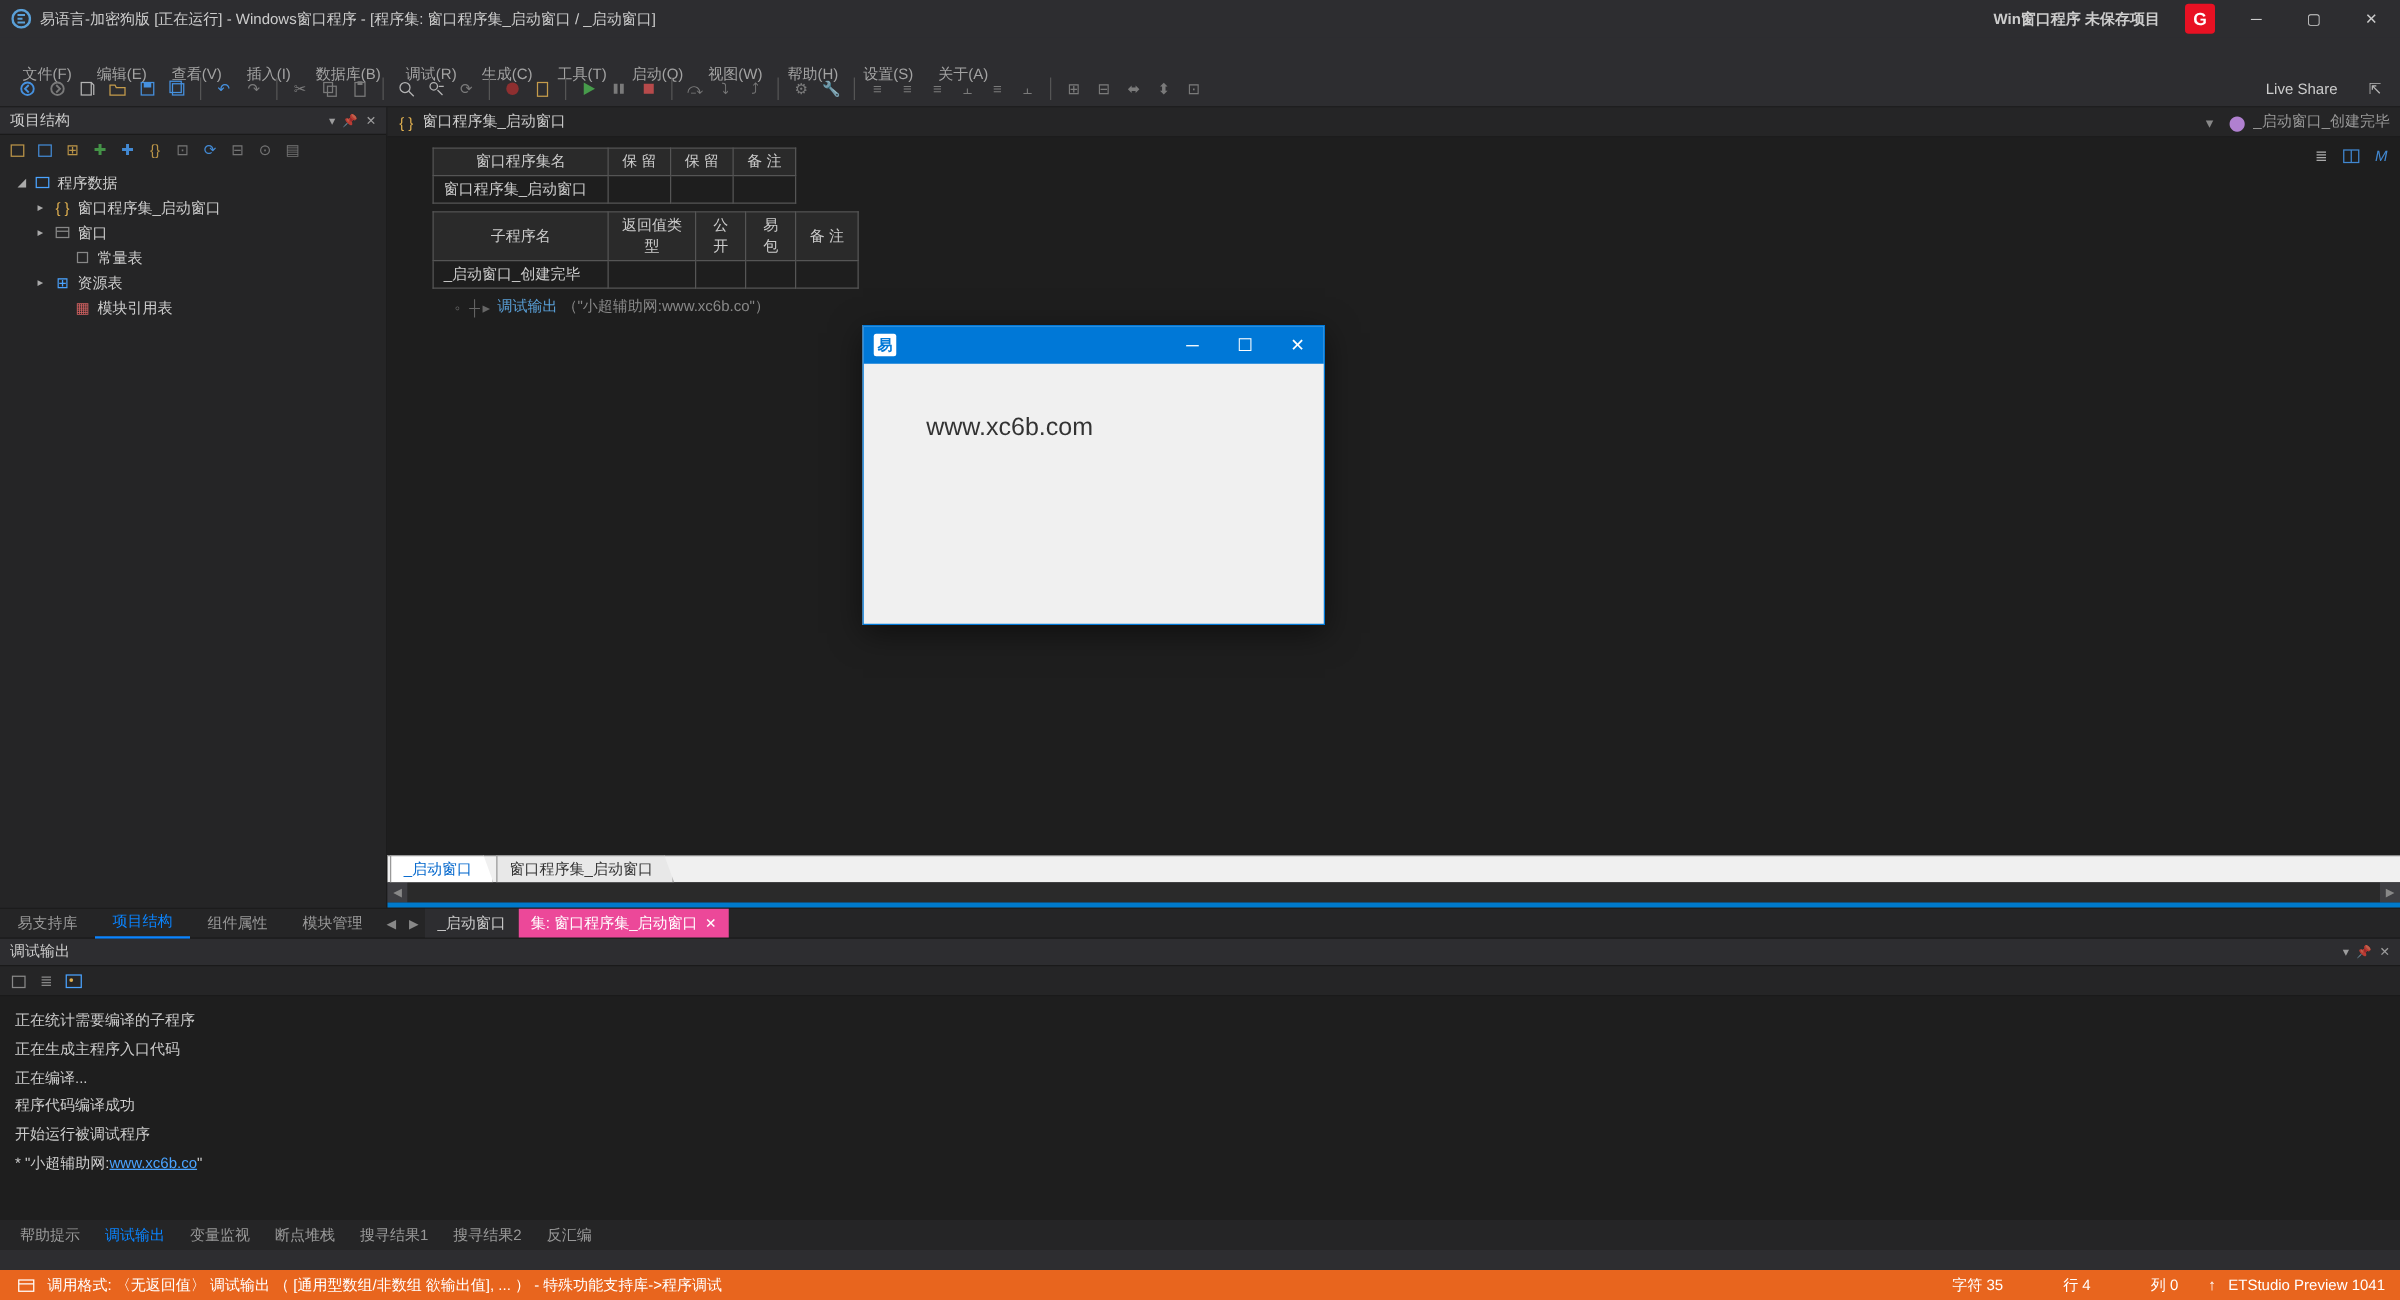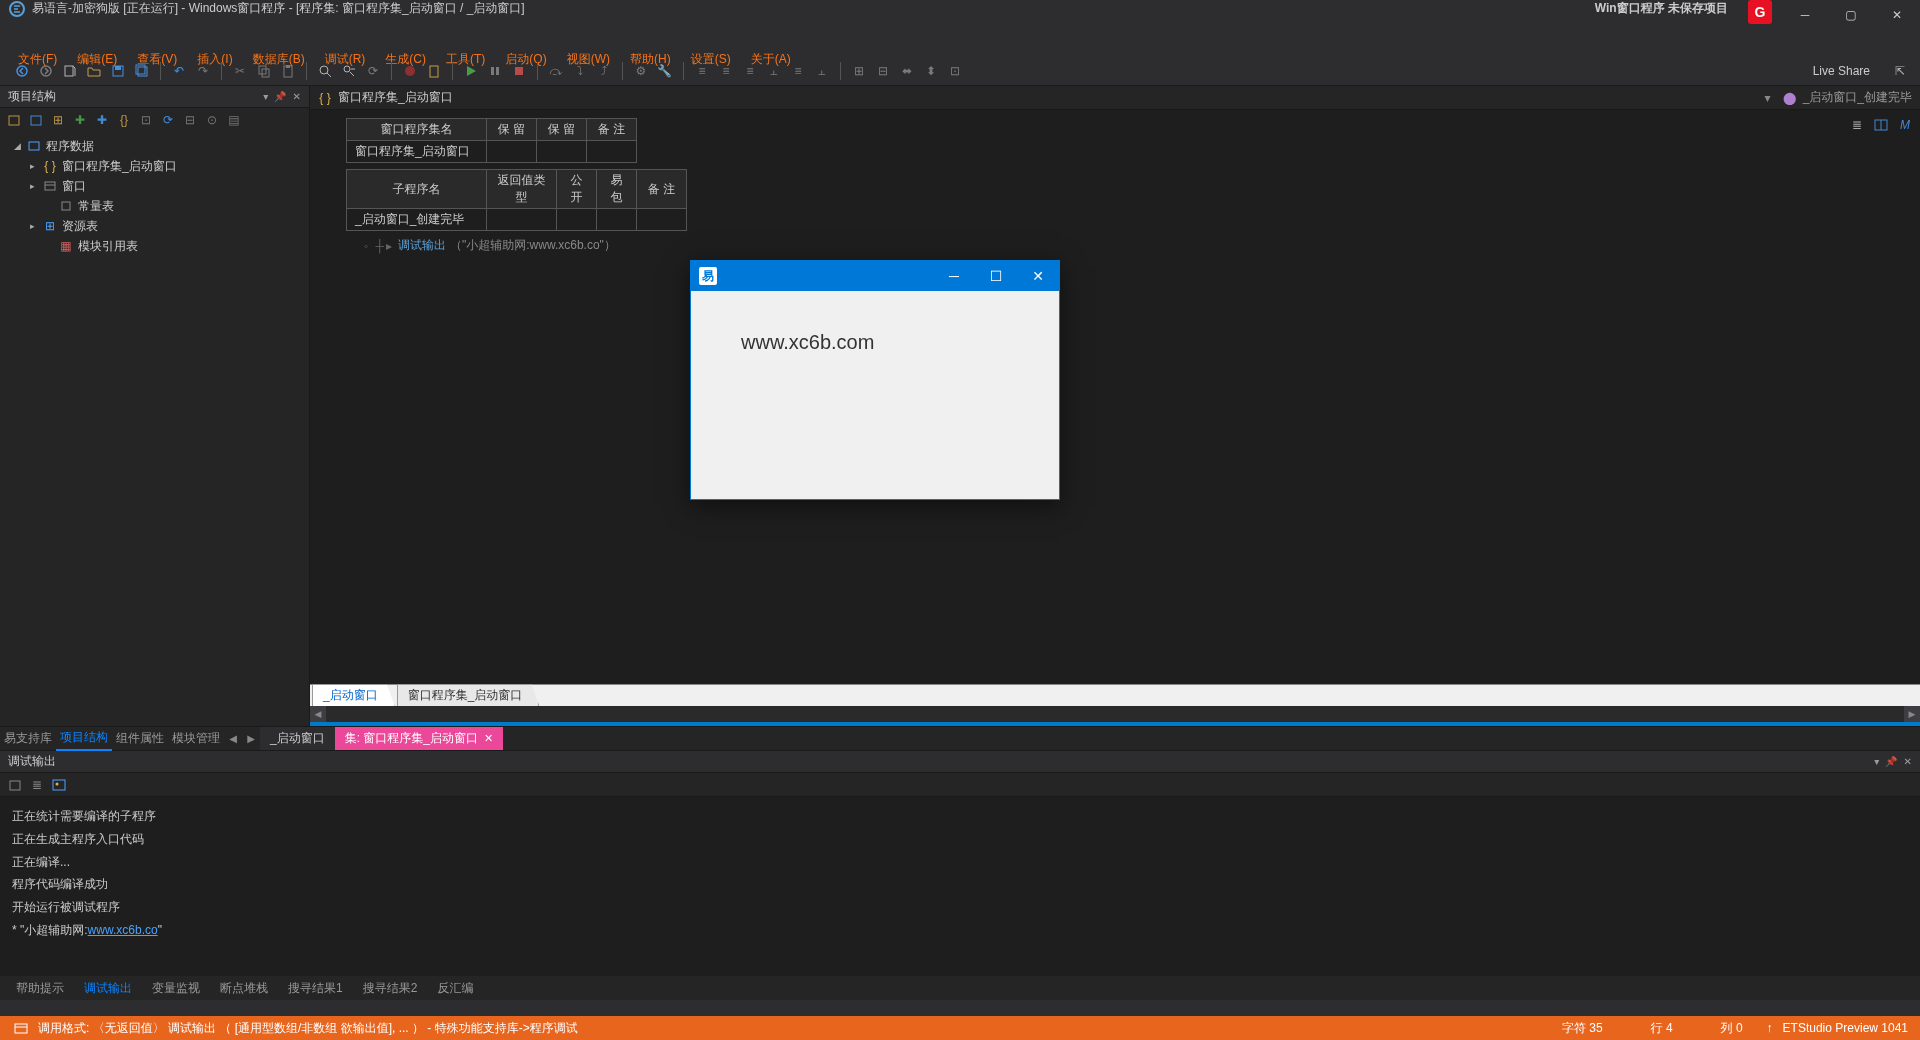--- a/index.html
+++ b/index.html
@@ -1,28 +1,28 @@
 <!DOCTYPE html>
 <html><head>
 <meta charset="utf-8">
 <style>
 * { margin: 0; padding: 0; box-sizing: border-box; font-family: "Microsoft YaHei", "Segoe UI", sans-serif; }
 body { background: #2d2d30; color: #ccc; font-size: 12px; overflow: hidden; width: 1920px; height: 1040px; position: relative; }
 
 
-.titlebar { height: 30px; background: #2d2d30; display: flex; align-items: flex-start; padding-left: 8px; }
+.titlebar { height: 30px; background: #2d2d30; display: flex; align-items: center; padding-left: 8px; }
 .titlebar .app-icon { width: 18px; height: 18px; margin-right: 6px; display: inline-flex; align-items: center; justify-content: center; }
 .titlebar .title-text { flex: 1; color: #ccc; font-size: 12px; }
 .titlebar .proj-status { color: #ccc; font-weight: bold; margin-right: 10px; font-size: 12px; }
 .titlebar .red-badge { width: 24px; height: 24px; background: #e81123; color: #fff; border-radius: 3px; display: inline-flex; align-items: center; justify-content: center; font-weight: bold; margin: 0 10px; font-size: 14px; }
 .titlebar .win-ctrl { width: 46px; height: 30px; display: inline-flex; align-items: center; justify-content: center; color: #ccc; }
 
 
 .menubar { height: 26px; background: #2d2d30; display: flex; align-items: center; padding-left: 8px; }
-.menubar .menu-item { padding: 3px 10px; color: #f97316; cursor: default; margin-top: 33px; }
+.menubar .menu-item { padding: 3px 10px; color: #a3a3a3; cursor: default; margin-top: 33px; }
 
 
 .toolbar { height: 30px; background: #2d2d30; display: flex; align-items: center; padding-left: 12px; gap: 4px; border-bottom: 1px solid #1a1a1a; }
 .toolbar .tb-btn { width: 20px; height: 20px; display: inline-flex; align-items: center; justify-content: center; opacity: 0.85; }
 .toolbar .tb-sep { width: 1px; height: 18px; background: #555; margin: 0 4px; }
 .toolbar .live-share { margin-left: auto; margin-right: 16px; color: #ccc; font-size: 12px; }
 
 
 .main { display: flex; height: 640px; }
 .sidebar { width: 310px; background: #252526; border-right: 1px solid #1a1a1a; display: flex; flex-direction: column; }
@@ -73,21 +73,21 @@
 .ebt-tab { padding: 2px 10px; font-size: 12px; background: #e8e8e8; border: 1px solid #999; border-bottom: none; margin-left: 2px; color: #333; }
 .ebt-tab.active { background: #fff; color: #0066cc; }
 .ebt-tab.morph { clip-path: polygon(0 0, calc(100% - 8px) 0, 100% 100%, 0 100%); padding-right: 16px; }
 .hscroll-strip { height: 16px; background: #2d2d30; display:flex; }
 .hscroll-strip .hs-arrow { width: 16px; background:#3e3e42; color:#888; display:inline-flex; align-items:center; justify-content:center; font-size:9px; }
 .hscroll-strip .hs-track { flex:1; background:#2a2a2a; }
 .blue-strip { height: 4px; background: #007acc; }
 
 
 .left-tabs-row { height: 24px; background: #252526; display: flex; align-items: center; border-top: 1px solid #1a1a1a; }
-.left-tab { padding: 3px 4px; color: #999; font-size: 12px; }
+.left-tab { padding: 3px 14px; color: #999; font-size: 12px; }
 .left-tab.active { color: #0a84ff; border-bottom: 2px solid #0a84ff; }
 .left-tabs-row .nav-ar { width: 18px; color:#888; text-align:center; font-size:10px; }
 .doc-tabs { display: flex; align-items: center; }
 .doc-tab { padding: 3px 10px; color: #ccc; background: #2d2d30; display:flex; align-items:center; gap:6px; }
 .doc-tab.active { background: #ec4899; color: #fff; }
 .doc-tab .close-x { font-size: 11px; }
 
 
 .debug-panel { background: #1e1e1e; border-top: 1px solid #1a1a1a; display: flex; flex-direction: column; height: 250px; }
 .debug-toolbar { height: 24px; display: flex; align-items: center; padding: 0 6px; gap: 4px; border-bottom: 1px solid #1a1a1a; background:#252526; }

